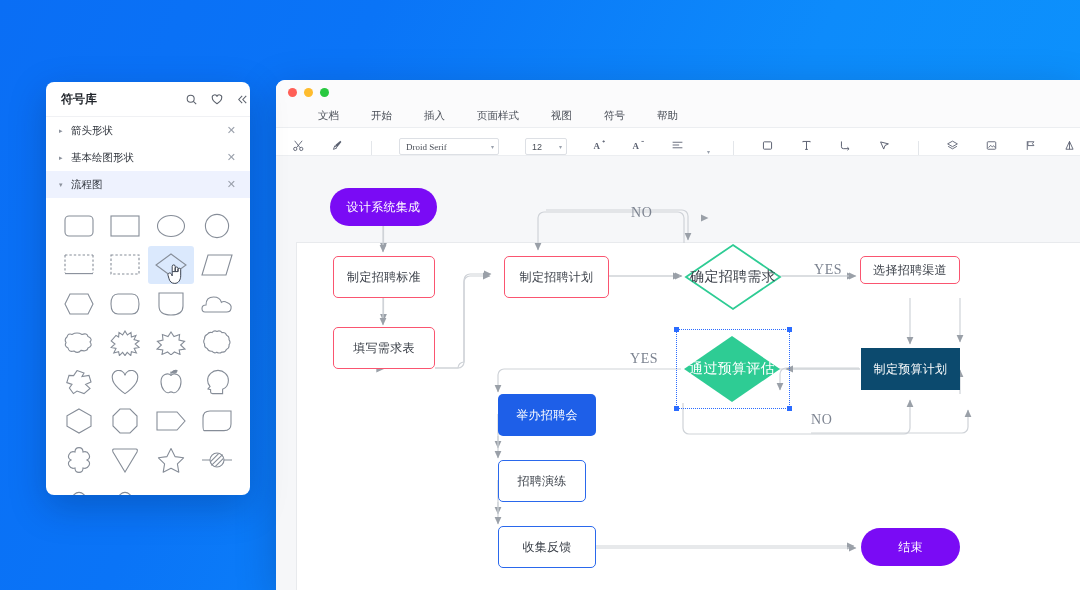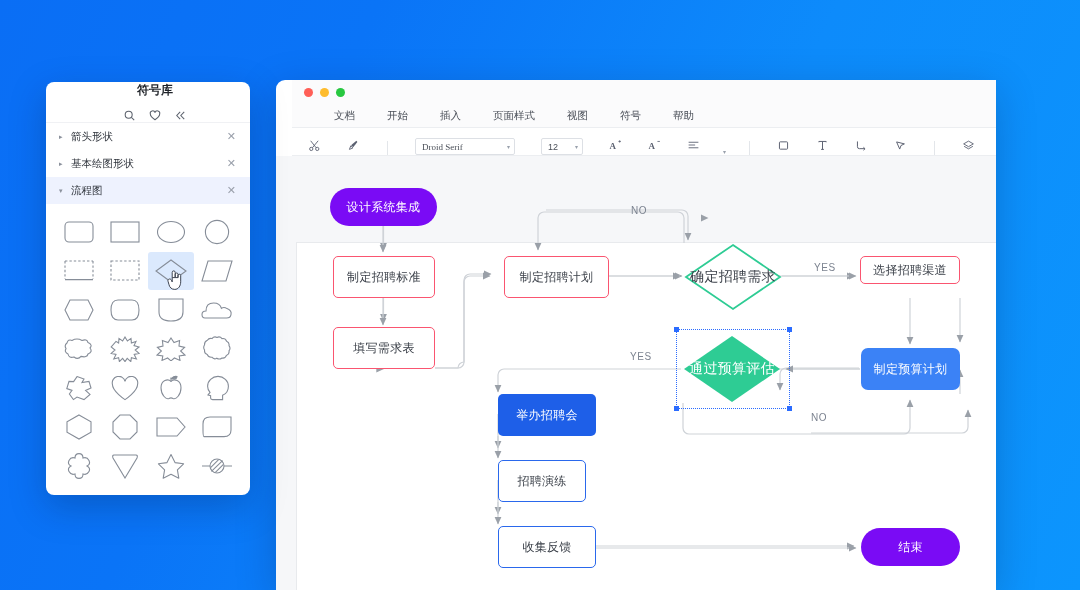--- a/index.html
+++ b/index.html
@@ -10,26 +10,25 @@
   }
   body {
     background: linear-gradient(115deg, #0a6ef5 0%, #0a74f7 28%, #0d8bfb 62%, #0c95fd 100%);
     position: relative;
   }
 
   
   .app-window {
     position: absolute;
     left: 276px; top: 80px;
-    width: 720px; height: 510px;
+    width: 804px; height: 510px;
     background: #ffffff;
     border-radius: 9px 0 0 0;
     box-shadow: 0 10px 40px rgba(0,20,60,.22);
     overflow: hidden;
-    padding-left: 16px;
   }
   .titlebar {
     height: 24px;
     background: #fbfbfc;
     display: flex; align-items: center;
     padding-left: 12px;
     gap: 7px;
   }
   .dot { width: 9px; height: 9px; border-radius: 50%; }
   .dot.red { background: #ff5f57; }
@@ -123,21 +122,21 @@
     position: absolute;
     display: flex; align-items: center; justify-content: center;
     font-size: 12px;
     letter-spacing: .3px;
     text-align: center;
     line-height: 1.2;
     user-select: none;
   }
   .n-purple { background: #7a0bf5; color: #fff; border-radius: 22px; }
   .n-red-out { background: #fff; color: #3b4049; border: 1.6px solid #fa5570; border-radius: 5px; }
-  .n-red-fill { background: #3b82f6; color: #fff; border-radius: 7px; }
+  .n-red-fill { background: #0c4a6e; color: #fff; border-radius: 0; }
   .n-blue-out { background: #fff; color: #3b4049; border: 1.6px solid #2a68ec; border-radius: 5px; }
   .n-blue-fill { background: #1e5fe8; color: #fff; border-radius: 5px; }
 
   .diamond {
     position: absolute;
     display: flex; align-items: center; justify-content: center;
   }
   .diamond .dshape {
     position: absolute; left: 0; top: 0;
     width: 100%; height: 100%;
@@ -152,42 +151,42 @@
     border: 1px dotted #2b6cff;
   }
   .handle {
     position: absolute;
     width: 5px; height: 5px;
     background: #2b6cff;
   }
 
   .edge-label {
     position: absolute;
-    font-size: 10px;
+    font-size: 14px;
     color: #7c8390;
     letter-spacing: .6px;
     user-select: none;
+    font-family: Liberation Serif, serif;
   }
 
   
   .sym-panel {
     position: absolute;
     left: 46px; top: 82px;
     width: 204px; height: 413px;
     background: #ffffff;
     border-radius: 8px;
     box-shadow: 0 12px 36px rgba(0,26,70,.26);
     overflow: hidden;
   }
   .sym-head {
-    height: 41px;
+    height: 35px;
     display: flex; align-items: center;
     padding: 0 1px 0 15px;
     border-bottom: 1px solid #f0f1f4;
-    flex-direction: column;
   }
   .sym-title { font-size: 12px; font-weight: bold; color: #1f2329; flex: 1; }
   .sym-head-icons { display: flex; align-items: center; gap: 12px; color: #5c626d; }
   .ico-btn { display: flex; align-items: center; justify-content: center; cursor: default; }
 
   .sec-row {
     height: 27px;
     display: flex; align-items: center;
     padding: 0 14px 0 13px;
     font-size: 10.5px;

